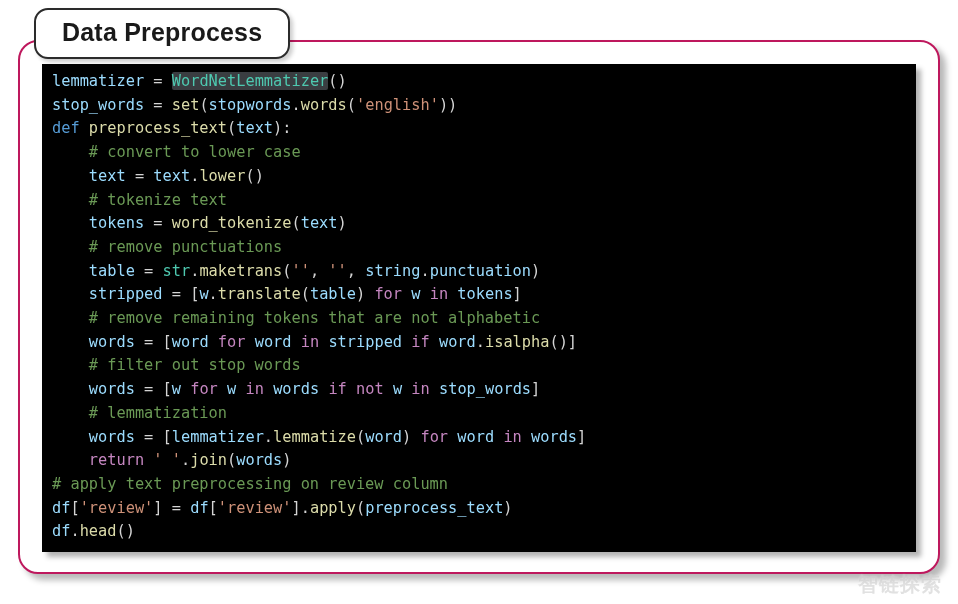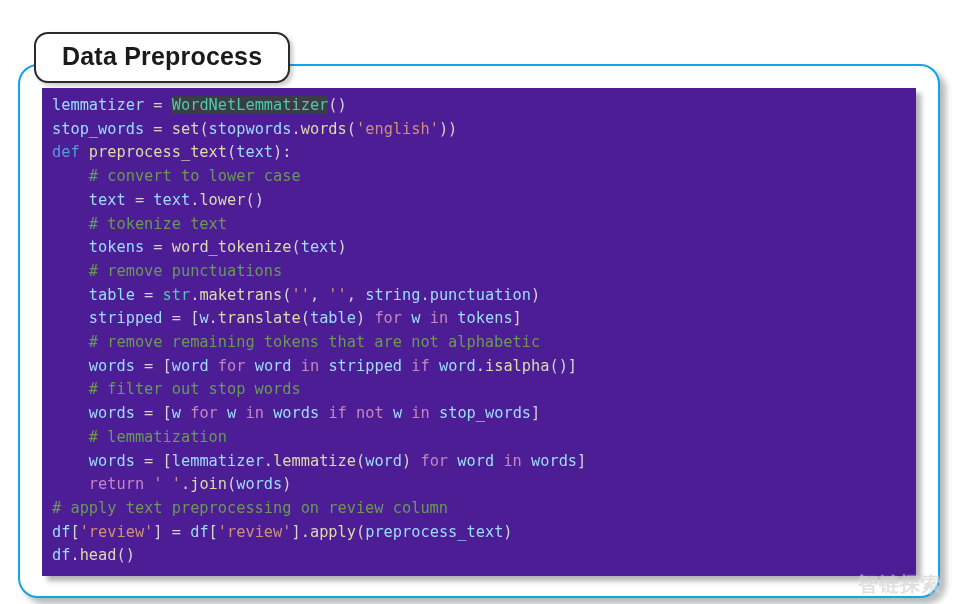--- a/index.html
+++ b/index.html
@@ -7,43 +7,43 @@
     margin: 0;
     padding: 20px 18px;
     background: #ffffff;
     font-family: "Segoe UI", -apple-system, Arial, sans-serif;
     width: 958px;
     height: 604px;
     position: relative;
   }
   .card {
     position: relative;
-    border: 2px solid #0ea5e9;
+    border: 2px solid #be185d;
     border-radius: 20px;
     background: #ffffff;
     box-shadow: 6px 6px 6px rgba(0,0,0,0.28);
     padding: 22px 22px 20px 22px;
-    margin-top: 44px;
+    margin-top: 20px;
   }
   .title-chip {
     position: absolute;
     top: -34px;
     left: 14px;
     background: #ffffff;
     border: 2px solid #2b2b2b;
     border-radius: 14px;
     padding: 8px 26px 10px 26px;
     font-weight: 700;
     font-size: 25px;
     color: #1a1a1a;
     letter-spacing: 0.2px;
     box-shadow: 3px 3px 4px rgba(0,0,0,0.2);
   }
   .code-block {
-    background: #4c1d95;
+    background: #000000;
     color: #d4d4d4;
     font-family: "Consolas", "Menlo", monospace;
     font-size: 15.3px;
     line-height: 1.55;
     padding: 6px 10px 8px 10px;
     white-space: pre;
     overflow: hidden;
     box-shadow: 5px 5px 5px rgba(0,0,0,0.3);
   }
   .tok-var   { color: #9cdcfe; }

